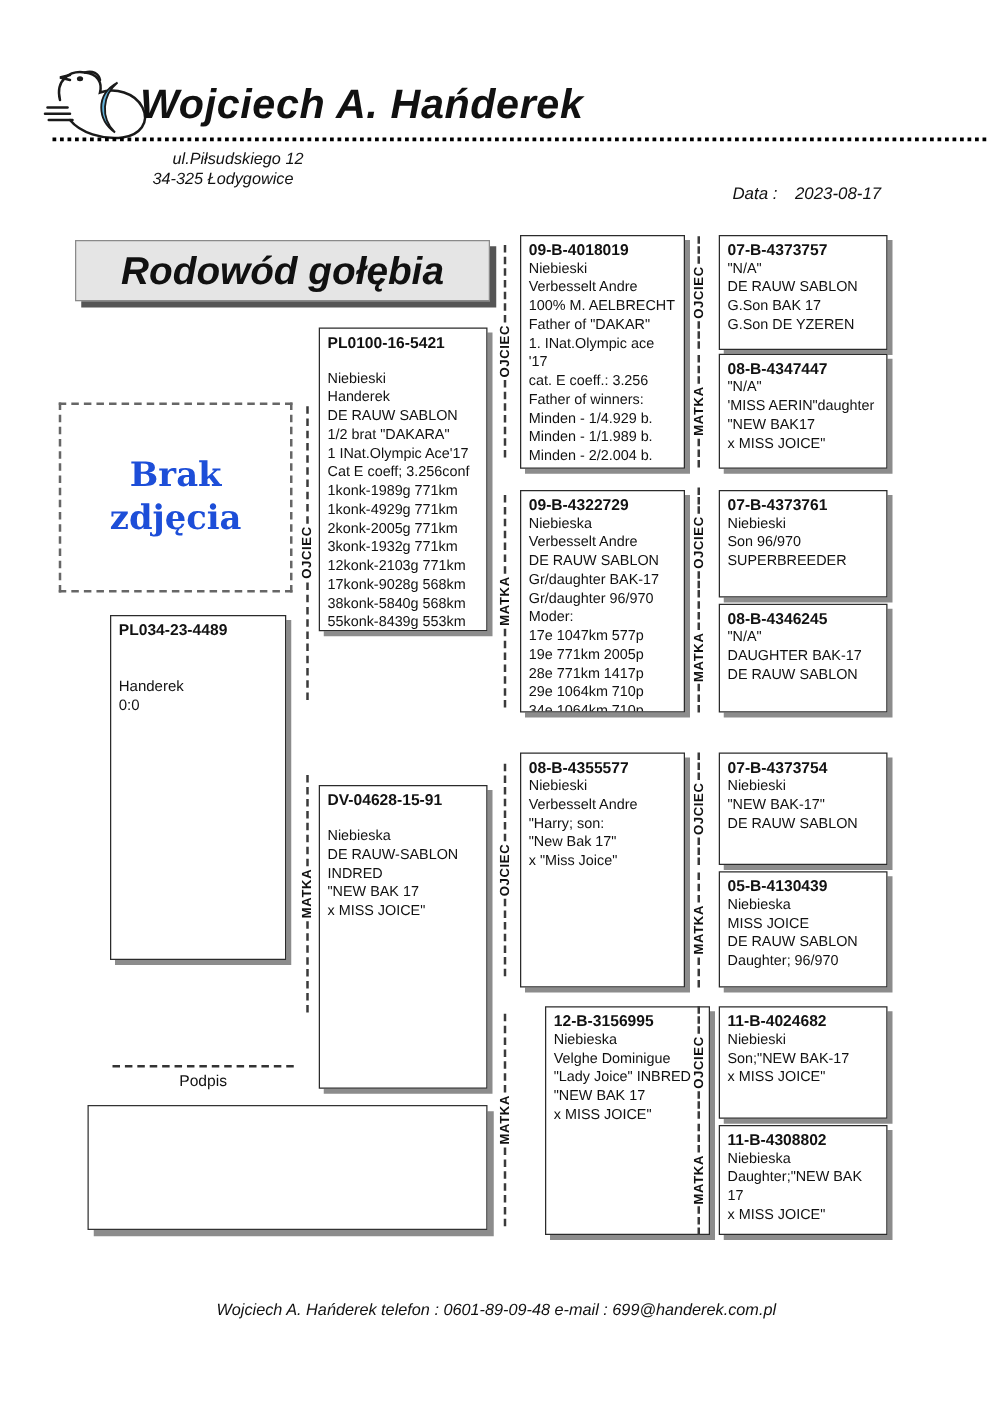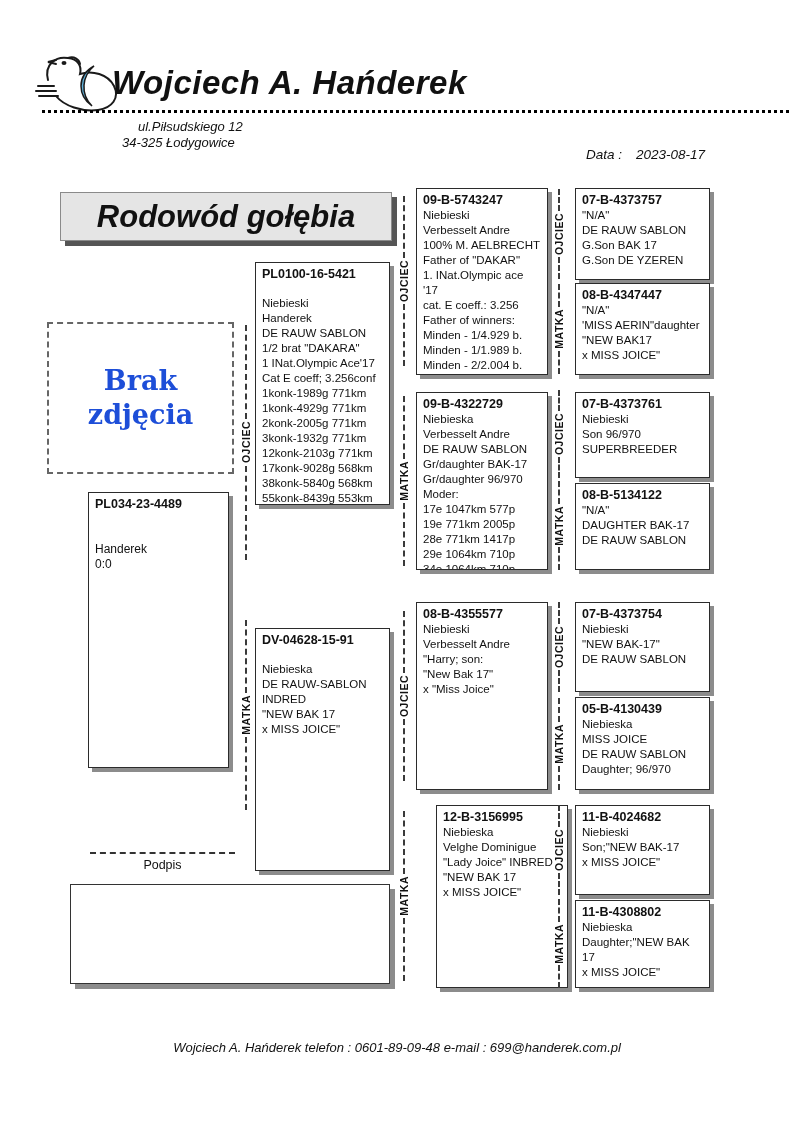--- a/index.html
+++ b/index.html
@@ -133,21 +133,21 @@
     <span class="word">OJCIEC</span>
     <div class="dash"></div>
   </div>
   <div class="vlabel" style="left:396px;top:811px;height:170px;">
     <div class="dash"></div>
     <span class="word">MATKA</span>
     <div class="dash"></div>
   </div>
 
   <div class="pbox" style="left:416px;top:188px;width:132px;height:187px;">
-    <div class="pbox-id">09-B-5743247</div>
+    <div class="pbox-id">09-B-4018019</div>
     <div class="pbox-text">Niebieski
 Verbesselt Andre
 100% M. AELBRECHT
 Father of "DAKAR"
 1. INat.Olympic ace '17
 cat. E coeff.: 3.256
 Father of winners:
 Minden - 1/4.929 b.
 Minden - 1/1.989 b.
 Minden - 2/2.004 b.
@@ -239,21 +239,21 @@
 "NEW BAK17
 x MISS JOICE"</div>
   </div>
   <div class="pbox" style="left:575px;top:392px;width:135px;height:86px;">
     <div class="pbox-id">07-B-4373761</div>
     <div class="pbox-text">Niebieski
 Son 96/970
 SUPERBREEDER</div>
   </div>
   <div class="pbox" style="left:575px;top:483px;width:135px;height:87px;">
-    <div class="pbox-id">08-B-5134122</div>
+    <div class="pbox-id">08-B-4346245</div>
     <div class="pbox-text">"N/A"
 DAUGHTER BAK-17
 DE RAUW SABLON</div>
   </div>
   <div class="pbox" style="left:575px;top:602px;width:135px;height:90px;">
     <div class="pbox-id">07-B-4373754</div>
     <div class="pbox-text">Niebieski
 "NEW BAK-17"
 DE RAUW SABLON</div>
   </div>

